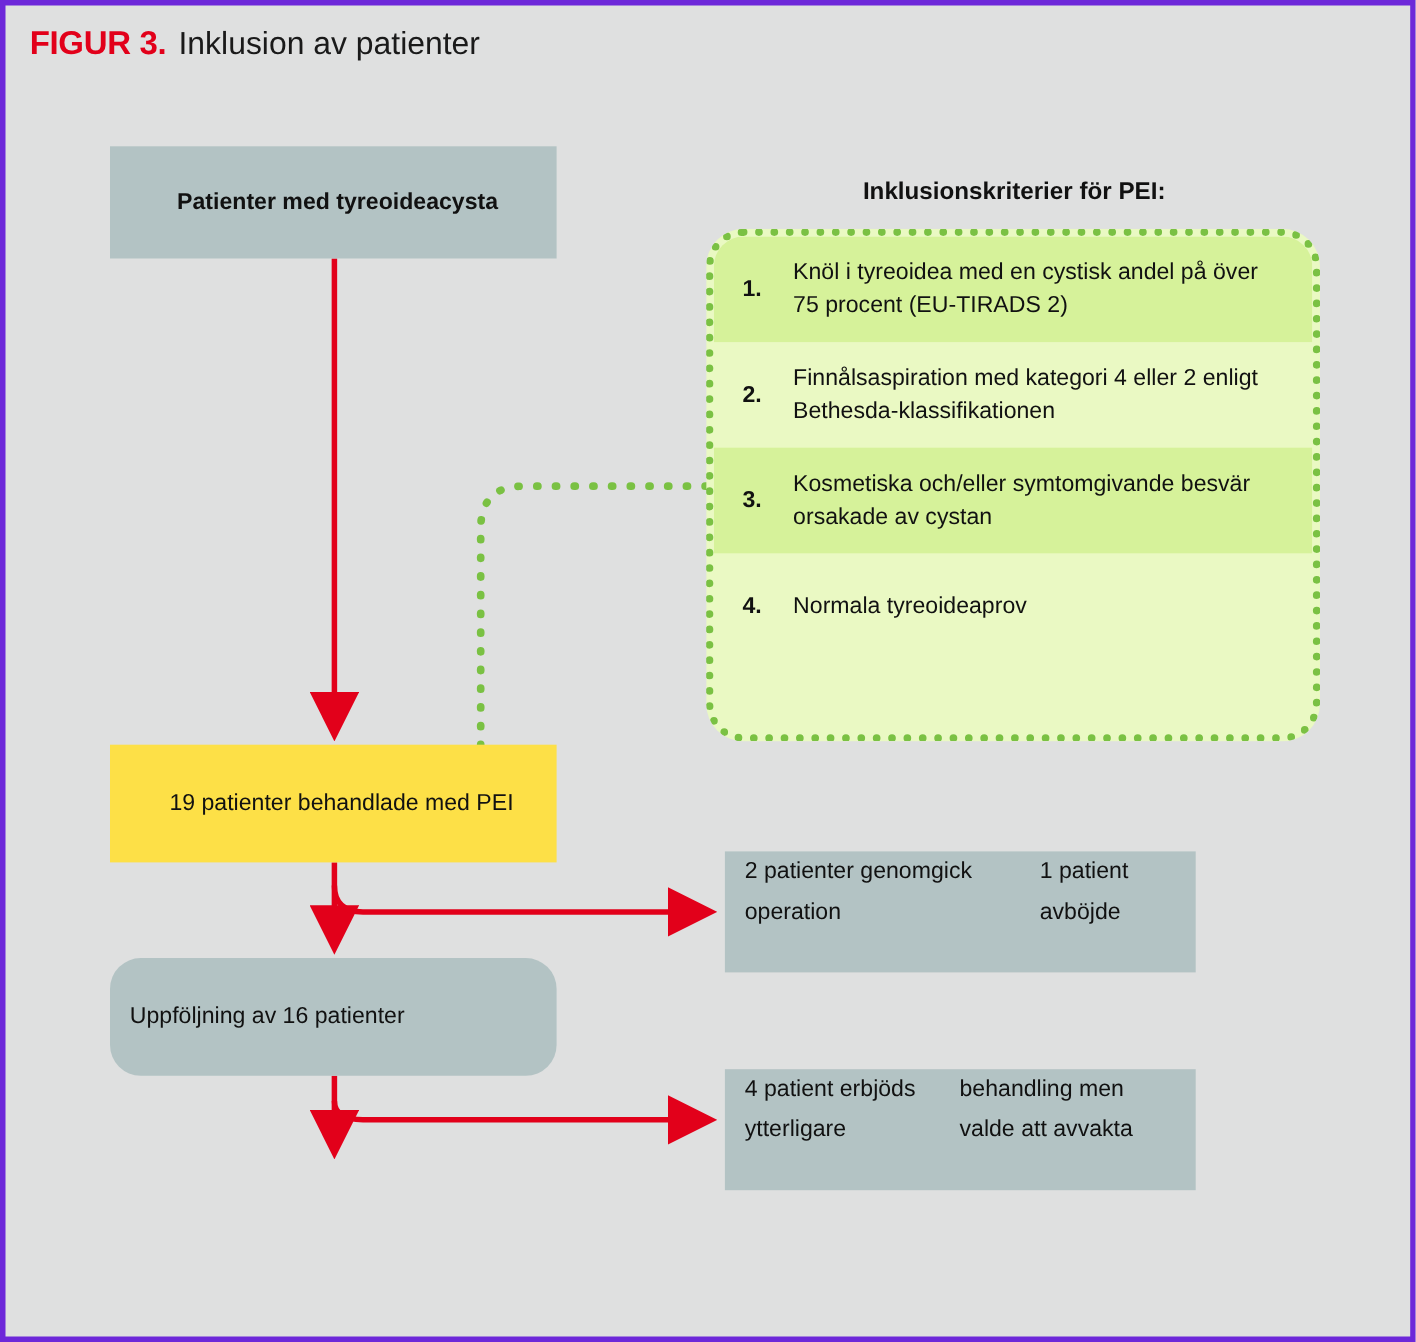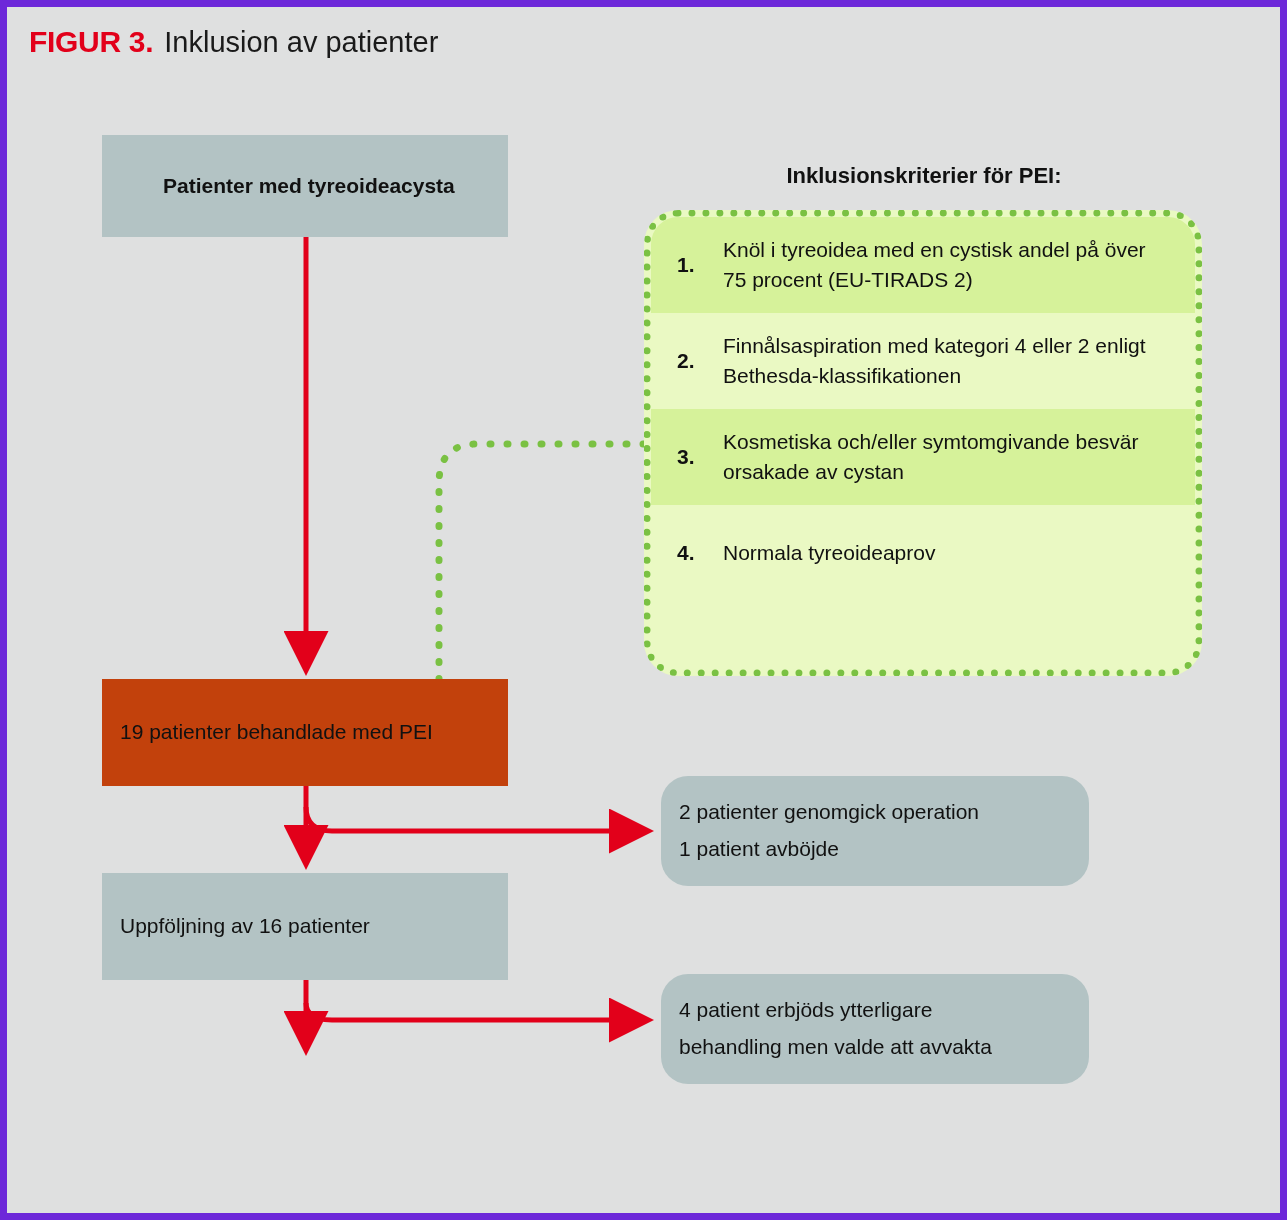--- a/index.html
+++ b/index.html
@@ -12,21 +12,21 @@
     background: #dfe0e0;
     font-family: "Liberation Sans", sans-serif;
     position: relative;
     overflow: hidden;
   }
   .page {
     position: absolute;
     left: 0; top: 0;
     width: 1287px;
     height: 1220px;
-    border: 7px solid #6d28d9;
+    border: 5px solid #6d28d9;
     box-sizing: border-box;
   }
 
   
   .title-bar {
     position: absolute;
     left: 22px;
     top: 18px;
     display: flex;
     align-items: baseline;
@@ -50,54 +50,54 @@
     position: absolute;
     box-sizing: border-box;
     display: flex;
     align-items: center;
     color: #111;
   }
   .grey-box {
     background: #b3c3c4;
   }
   .green-box {
-    background: #c2410c;
+    background: #fde047;
+    padding-left: 36px;
   }
   .box-text {
     padding: 0 18px;
     font-size: 21px;
     line-height: 1.45;
   }
   .bold { font-weight: bold; margin-left: 43px; }
 
   #box-patients {
     left: 95px; top: 128px; width: 406px; height: 102px;
   }
   #box-pei {
     left: 95px; top: 672px; width: 406px; height: 107px;
   }
   #box-followup {
-    left: 95px; top: 866px; width: 406px; height: 107px;
+    left: 95px; top: 866px; width: 406px; height: 107px; border-radius: 28px;
   }
   #box-final {
     left: 95px; top: 1050px; width: 406px; height: 100px;
     border-bottom-left-radius: 46px;
     border-bottom-right-radius: 46px;
   }
   #box-dropout1 {
     left: 654px; top: 769px; width: 428px; height: 110px;
   }
   #box-dropout2 {
     left: 654px; top: 967px; width: 428px; height: 110px;
   }
   .multiline {
-    flex-direction: column;
+    flex-direction: row;
     align-items: flex-start;
     justify-content: center;
-    border-radius: 27px;
   }
   .multiline .line {
     padding: 0 18px;
     font-size: 21px;
     line-height: 1.75;
   }
 
   
   #criteria-heading {
     position: absolute;

